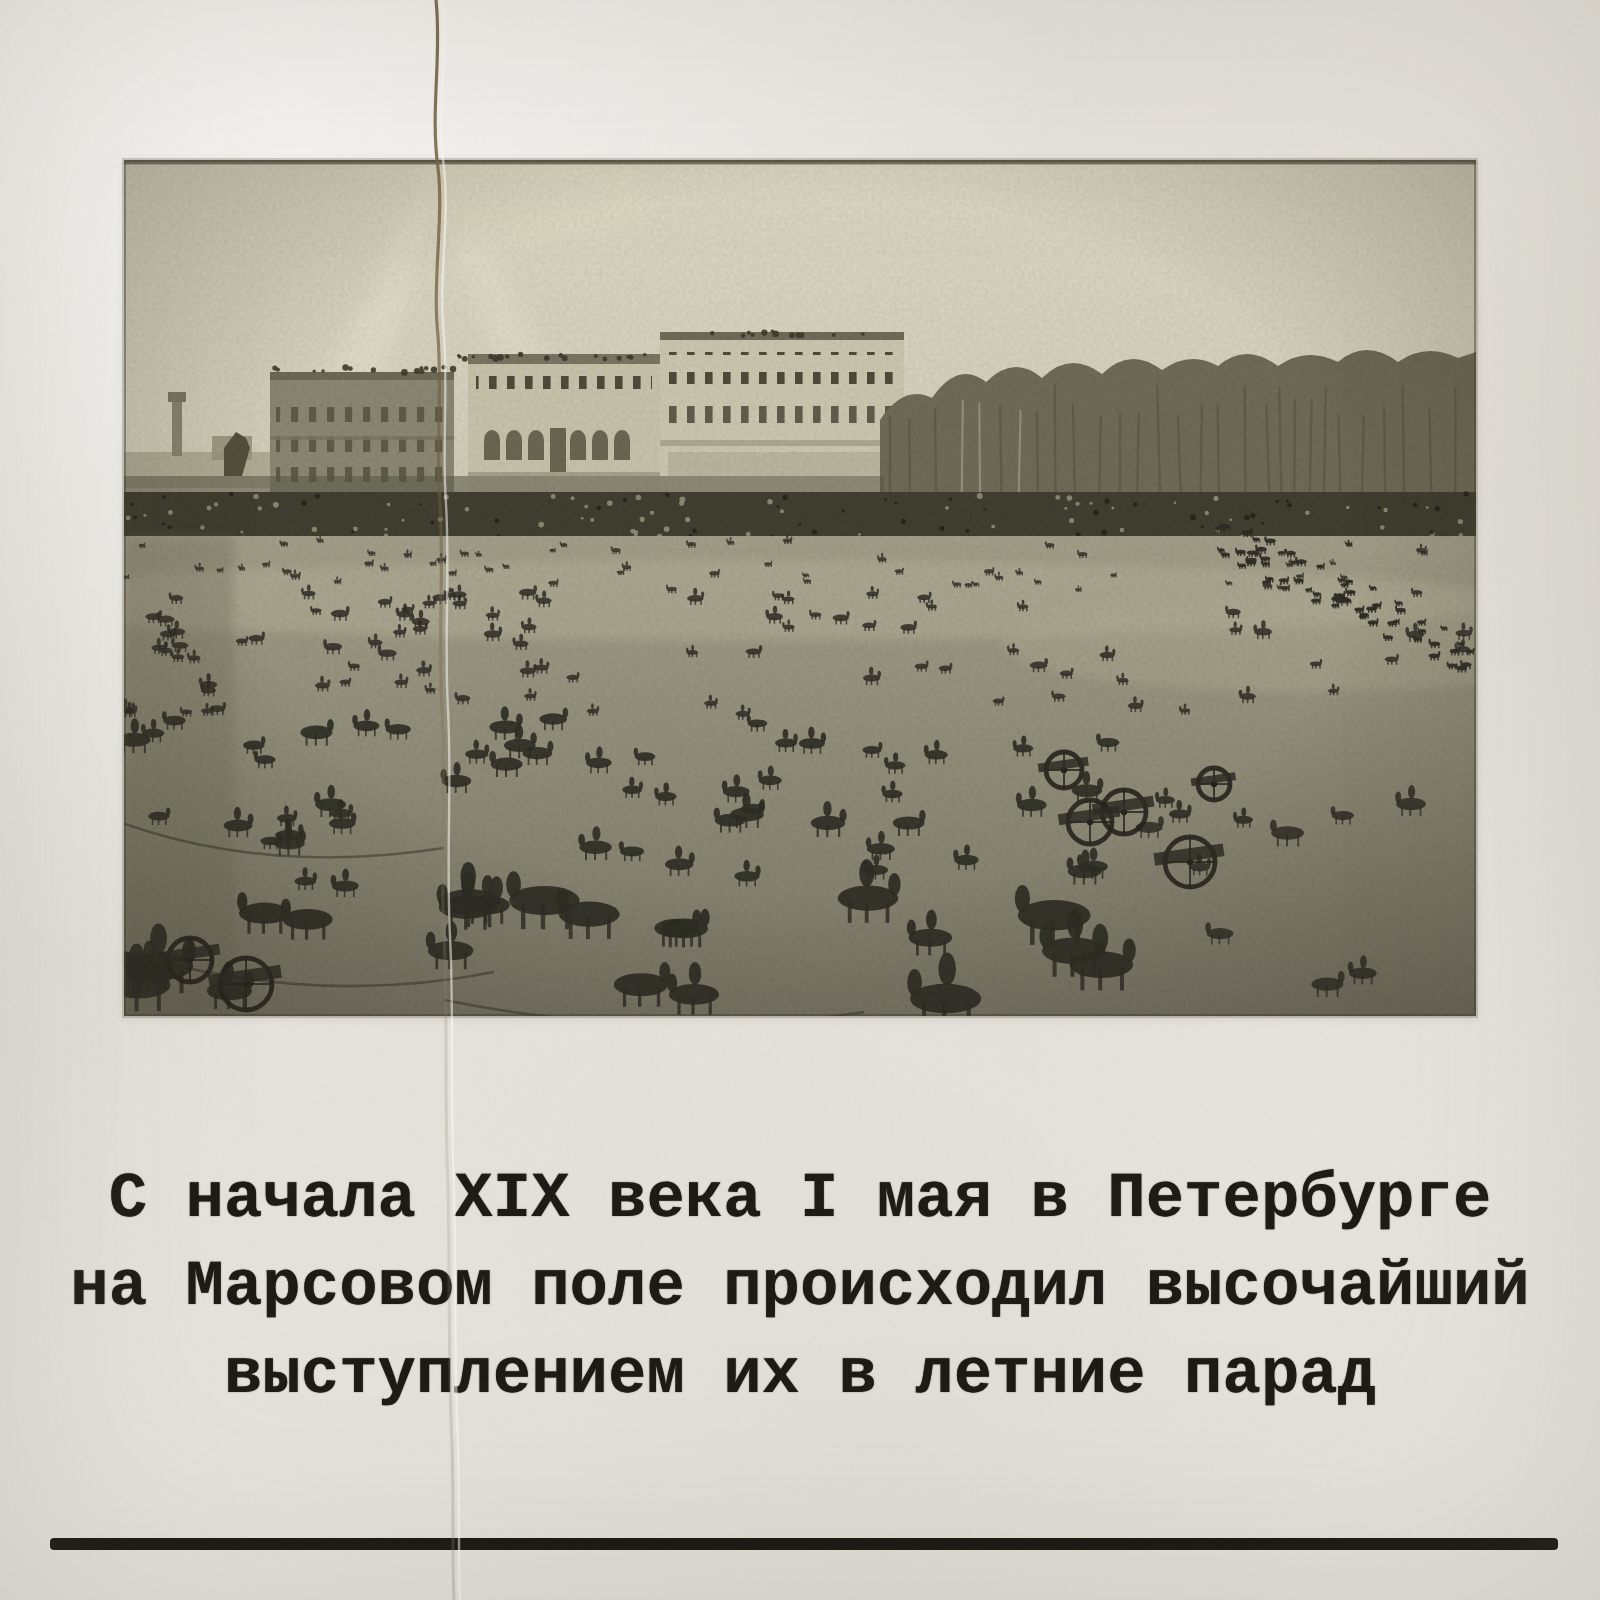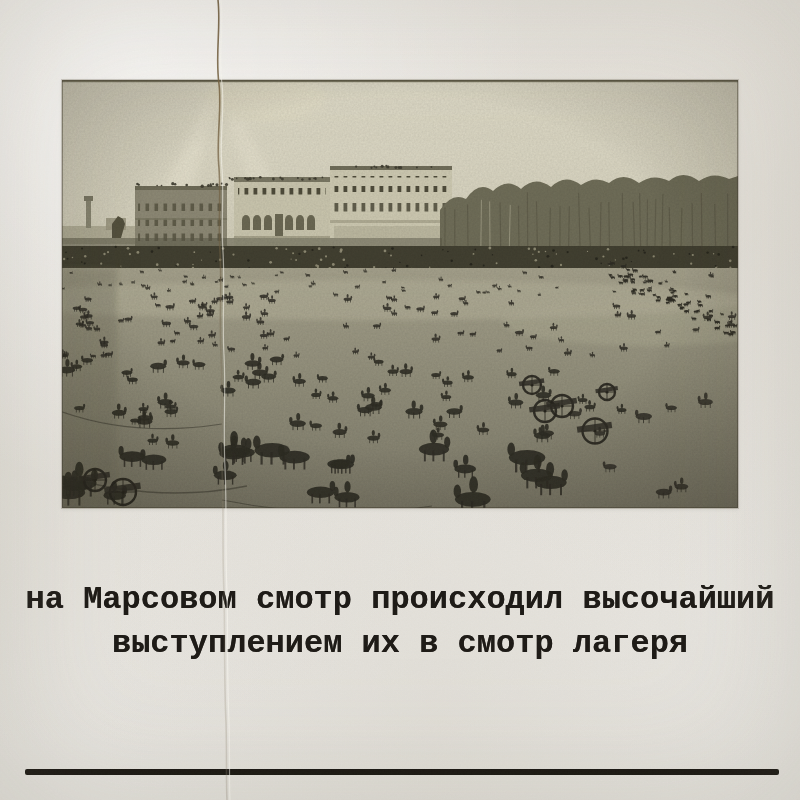--- a/index.html
+++ b/index.html
@@ -2072,22 +2072,23 @@
       </g>
 
       <rect x="0" y="0" width="676" height="428" fill="url(#vigG)"></rect>
       <rect x="0" y="0" width="676" height="428" filter="url(#grainF)" opacity=".16"></rect>
       <rect x="0" y="0" width="676" height="2.2" fill="#55513f" opacity=".8"></rect>
       <rect x=".5" y=".5" width="675" height="427" fill="none" stroke="rgba(60,55,40,.45)"></rect>
     </svg>
   </figure>
 
   <div class="caption">
-    <div>на Марсовом смотр происходил высочайший</div>
-    <div>выступлением их в смотр лагеря</div>
+    <div>С начала XIX века I мая в Петербурге</div>
+    <div>на Марсовом поле происходил высочайший</div>
+    <div>выступлением их в летние парад</div>
   </div>
 
   <div class="divider"></div>
 
   <svg class="overlay" viewBox="0 0 800 800" width="800" height="800">
     <defs>
       <linearGradient id="creaseG" gradientUnits="userSpaceOnUse" x1="0" y1="0" x2="0" y2="800">
         <stop offset="0" stop-color="rgba(108,88,58,.9)"></stop>
         <stop offset=".12" stop-color="rgba(118,98,66,.85)"></stop>
         <stop offset=".32" stop-color="rgba(108,92,64,.55)"></stop>

